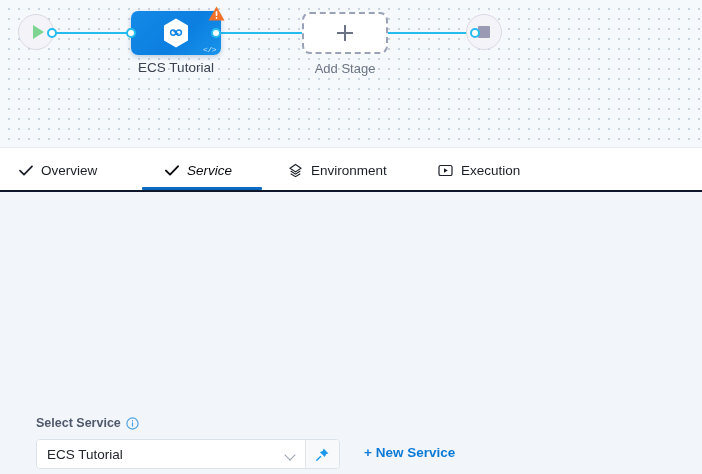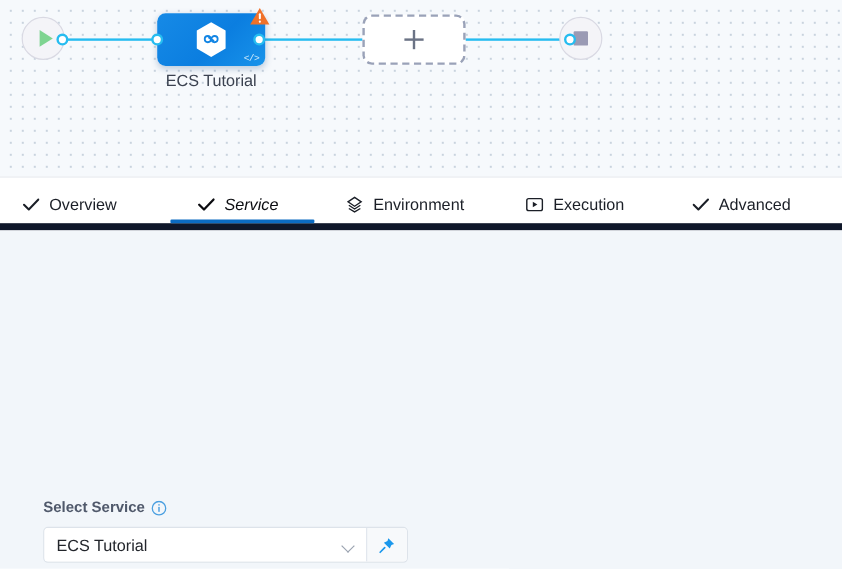--- a/index.html
+++ b/index.html
@@ -165,21 +165,21 @@
     color: #6b7385;
   }
 
   
   .tabs-bar {
     position: relative;
     width: 702px;
     height: 45px;
     background: #ffffff;
     border-top: 1px solid #e6e9ee;
-    border-bottom: 6px solid #0f172a;
+    border-bottom: 2px solid #0f172a;
     box-sizing: border-box;
   }
   .tab {
     position: absolute;
     top: 0;
     height: 44px;
     display: flex;
     align-items: center;
     gap: 8px;
     font-size: 13.5px;
@@ -308,20 +308,21 @@
     </svg>
     <span class="code-glyph">&lt;/&gt;</span>
   </div>
   <div class="port p-stage-in"></div>
   <div class="port p-stage-out"></div>
   <div class="stage-label">ECS Tutorial</div>
 
   <div class="add-stage">
     <span class="add-plus"></span>
   </div>
+  <div class="add-label">Add Stage</div>
 
   <div class="term-node end">
     <span class="stop-sq"></span>
   </div>
   <div class="port p-end"></div>
 </div>
 
 <div class="tabs-bar">
 
   <div class="tab" style="left:14px;">
@@ -357,28 +358,20 @@
     <span class="tab-ico">
       <svg width="15" height="15" viewBox="0 0 15 15">
         <path d="M7.5 1.5 L13 5.2 L7.5 8.9 L2 5.2 Z" fill="none" stroke="#1b1f27" stroke-width="1.1"></path>
         <path d="M2.7 8 L7.5 11.2 L12.3 8" fill="none" stroke="#1b1f27" stroke-width="1.1"></path>
         <path d="M2.7 10.7 L7.5 13.6 L12.3 10.7" fill="none" stroke="#1b1f27" stroke-width="1.1"></path>
       </svg>
     </span>
     <span>Environment</span>
   </div>
 
-  <div class="tab" style="left:572px;">
-    <span class="tab-ico">
-      <svg width="14" height="11" viewBox="0 0 14 11">
-          <path d="M1 5.6 L5 9.6 L13 1.3" fill="none" stroke="#1b1f27" stroke-width="1.7" stroke-linecap="round" stroke-linejoin="round"></path>
-        </svg>
-    </span>
-    <span>Advanced</span>
-  </div>
 </div>
 
 <div class="panel">
 
   <div class="field-label">
     <span>Select Service</span>
     <span class="info-ico">
       <svg width="13" height="13" viewBox="0 0 13 13">
         <circle cx="6.5" cy="6.5" r="5.6" fill="none" stroke="#4a9fe0" stroke-width="1.1"></circle>
         <rect x="5.9" y="5.3" width="1.2" height="4.3" rx="0.6" fill="#4a9fe0"></rect>
@@ -393,14 +386,15 @@
       <span class="chev"></span>
     </div>
     <div class="pin-btn">
       <svg width="15" height="15" viewBox="0 0 15 15">
         <path d="M8.6 1.6 L13.4 6.4 L11.2 7.1 L9.8 10.1 L4.9 5.2 L7.9 3.8 Z" fill="#1b98ec"></path>
         <path d="M5.6 9.4 L1.8 13.2" stroke="#1b98ec" stroke-width="1.4" stroke-linecap="round"></path>
       </svg>
     </div>
   </div>
 
+  <div class="new-service">+ New Service</div>
 
 </div>
 
 </body></html>

